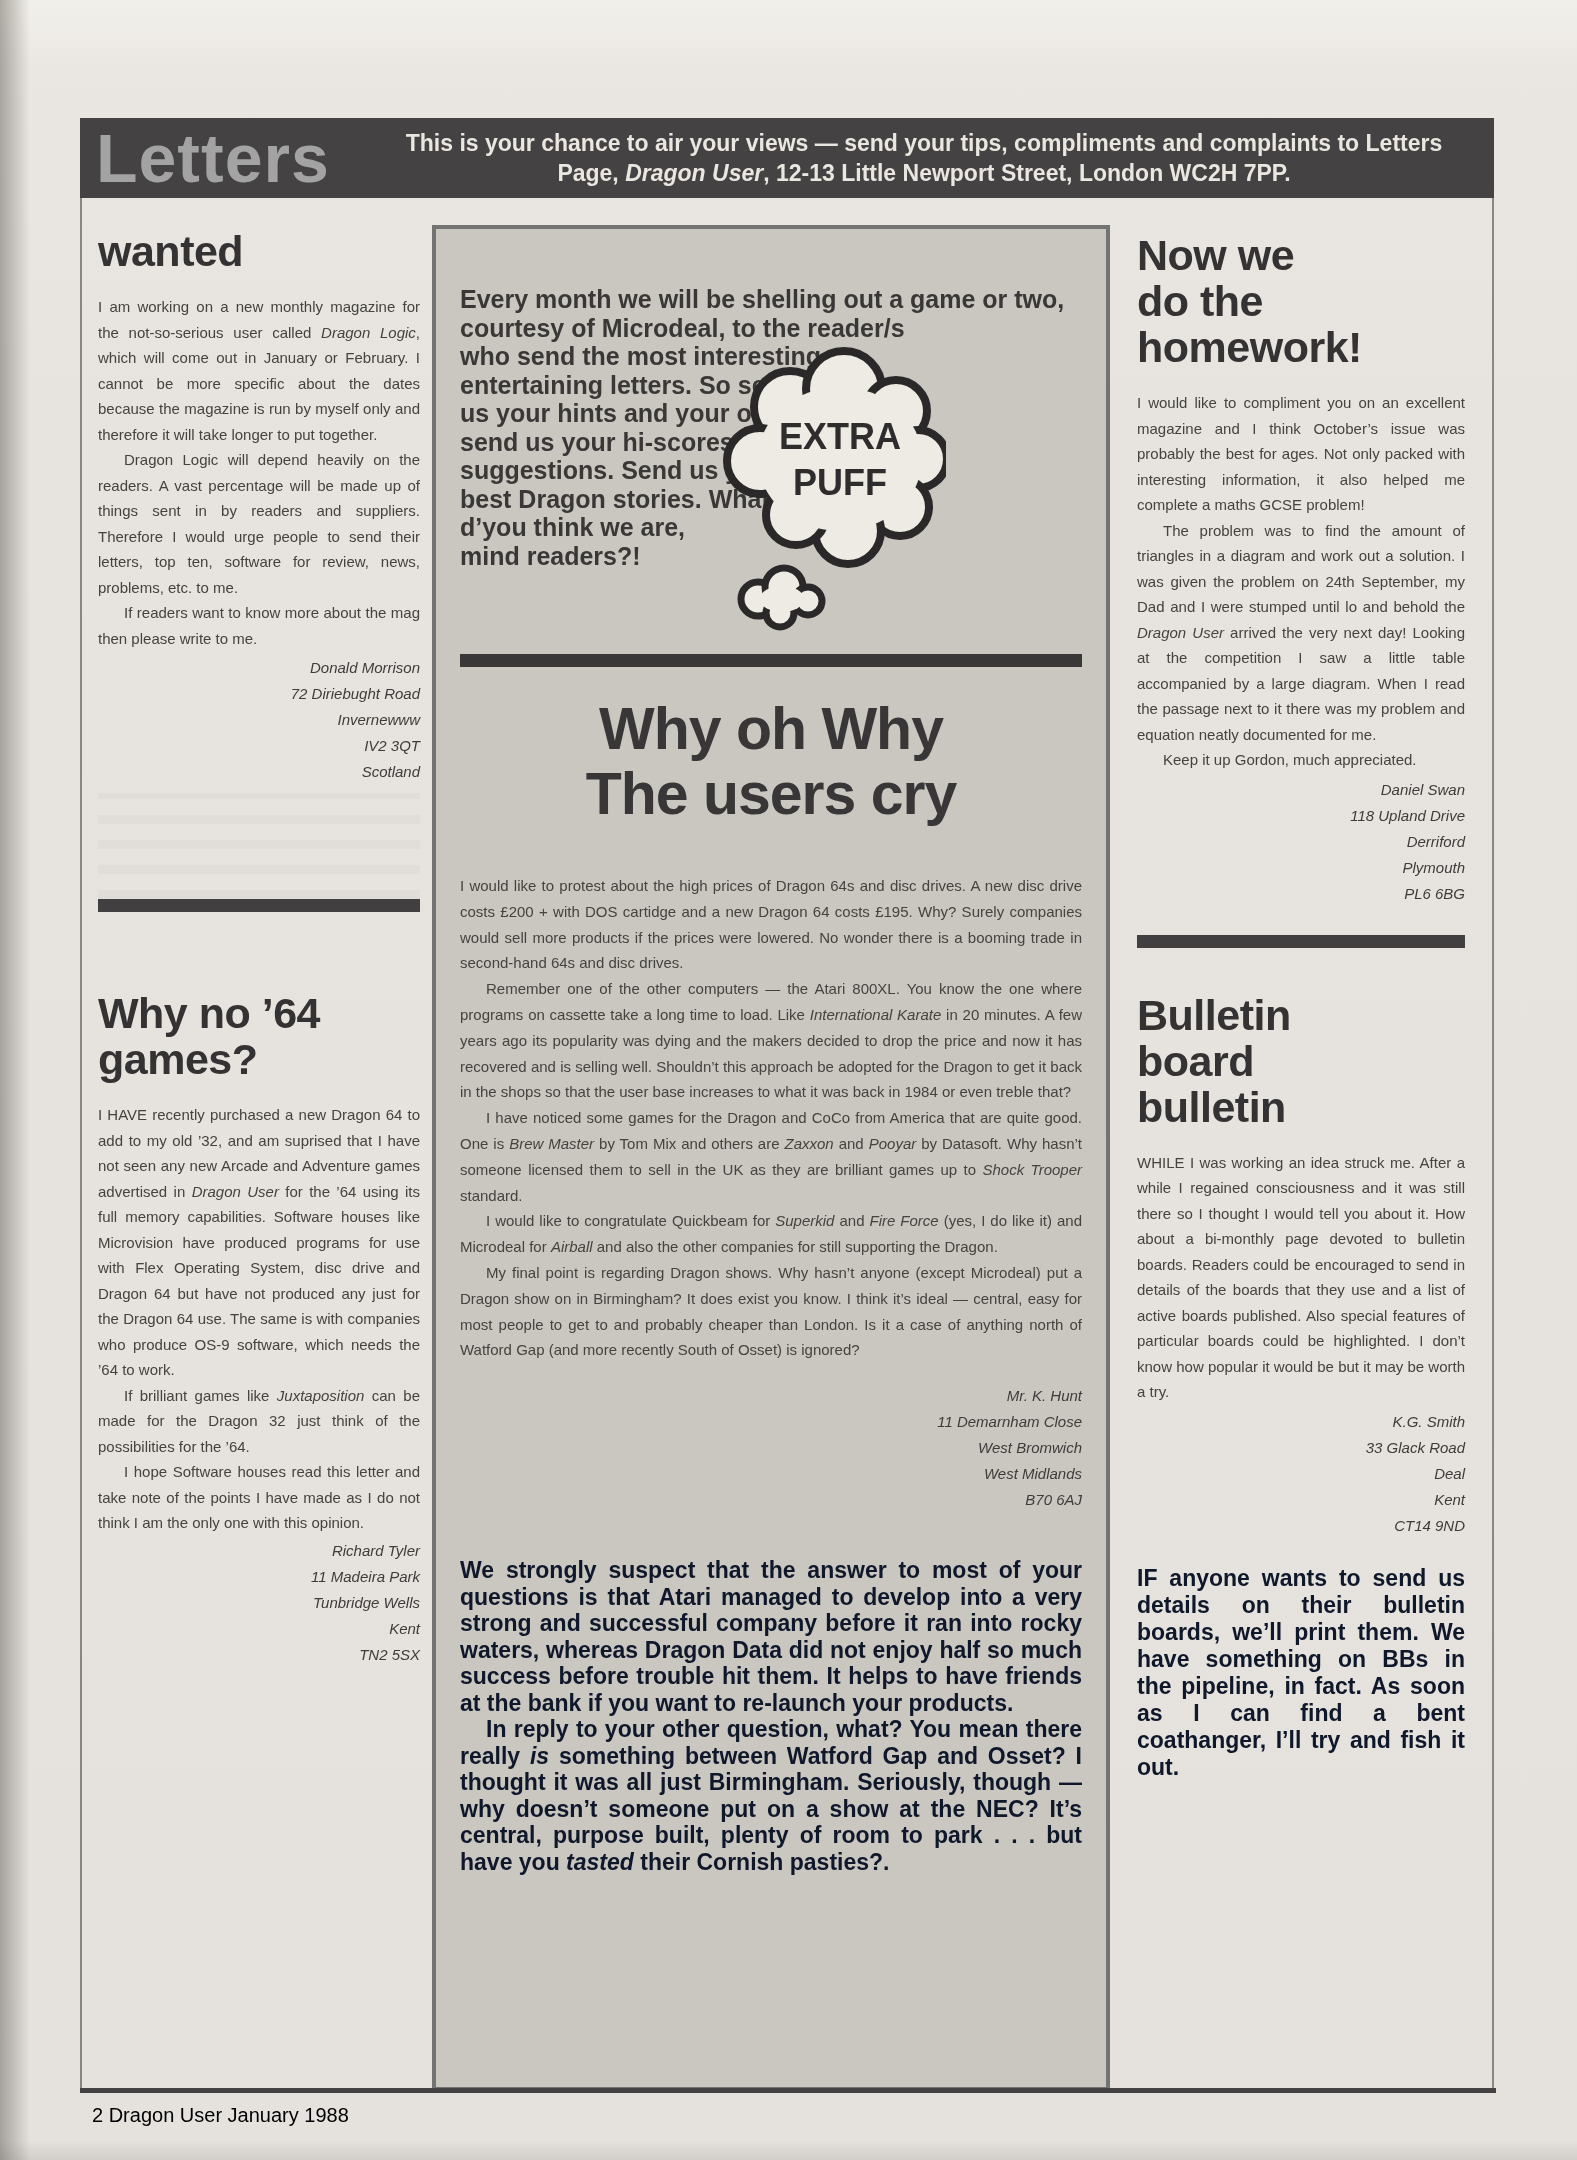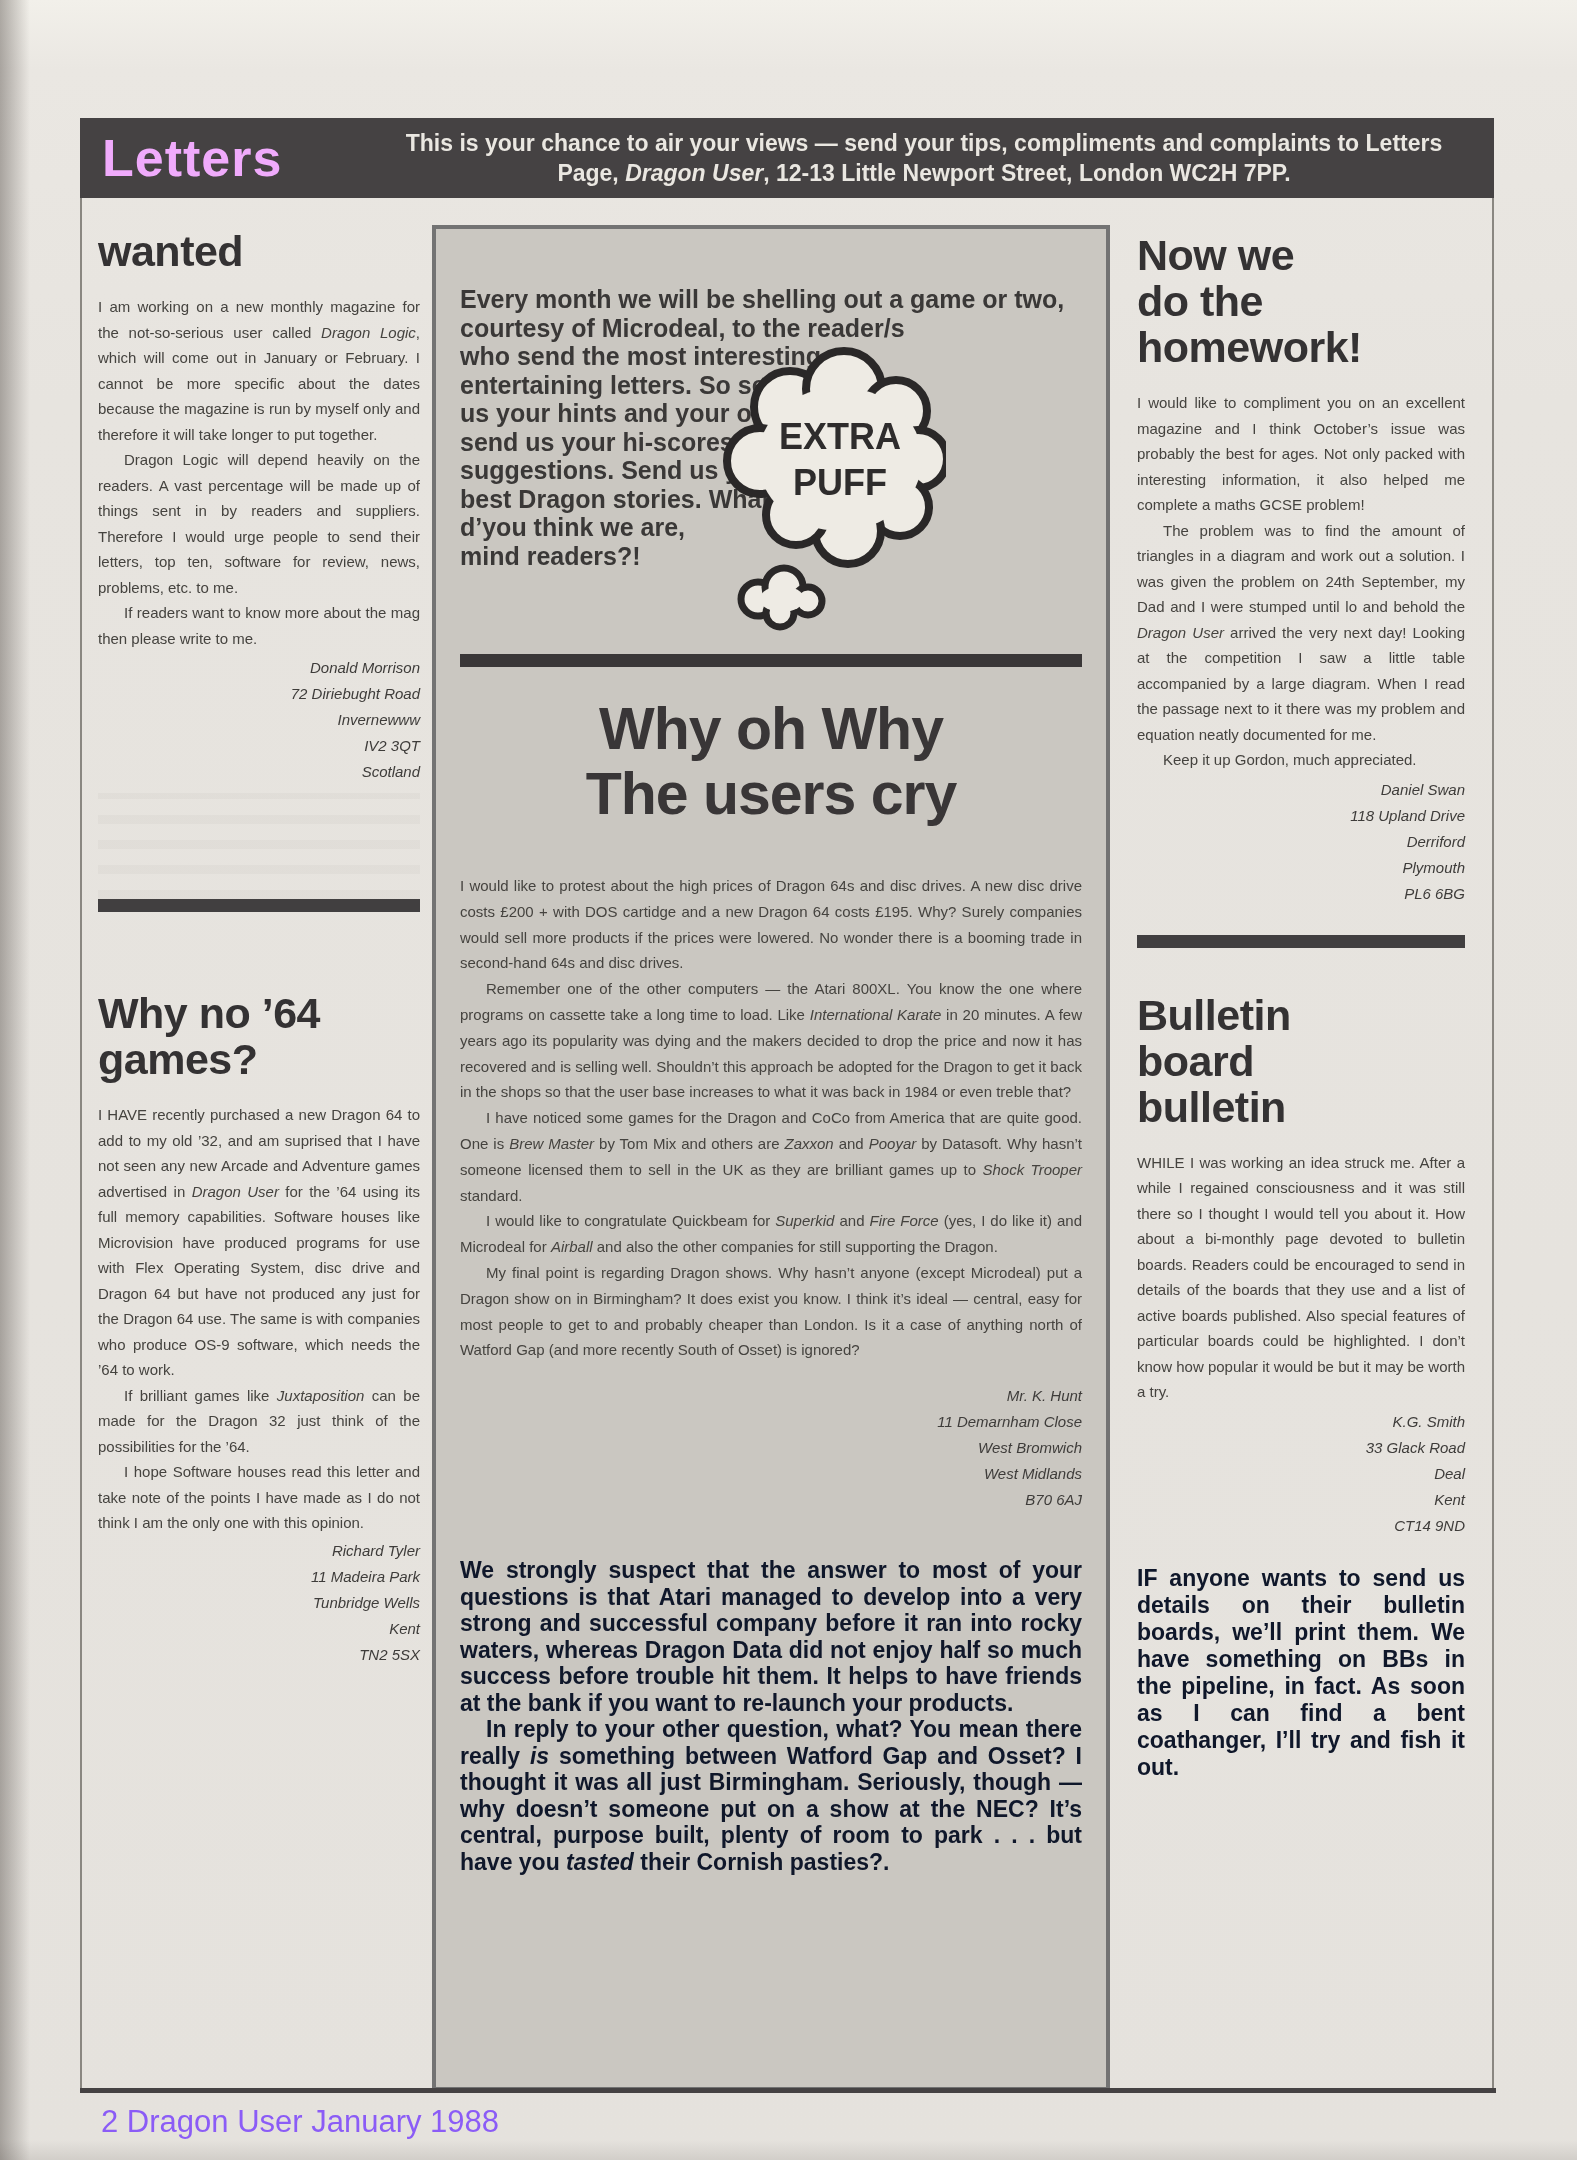--- a/index.html
+++ b/index.html
@@ -12,21 +12,21 @@
     overflow:hidden;
   }
   .scan-left { position:absolute; left:0; top:0; width:30px; height:100%;
     background:linear-gradient(90deg,rgba(70,63,58,.40),rgba(70,63,58,0)); }
   .scan-bottom { position:absolute; left:0; top:2140px; width:100%; height:20px;
     background:linear-gradient(180deg,rgba(70,63,58,0),rgba(70,63,58,.12)); }
 
   
   .masthead { position:absolute; left:80px; top:118px; width:1414px; height:80px;
     background:#454243; display:flex; align-items:center; }
-  .logo { font-size:52px; font-weight:bold; color:#f0abfc; padding-left:22px;
+  .logo { font-size:68px; font-weight:bold; color:#a3a3a3; padding-left:16px;
     letter-spacing:1px; width:308px; line-height:76px; }
   .intro { flex:1; text-align:center; color:#eae7e1; font-weight:bold;
     font-size:23px; line-height:30px; padding-right:34px; }
 
   
   .frame { position:absolute; left:80px; top:198px; width:1414px; height:1890px;
     border-left:2px solid #8a8781; border-right:2px solid #8a8781; }
 
   .col { position:absolute; }
   .col1 { left:98px; top:228px; width:322px; }
@@ -57,21 +57,21 @@
     text-align:justify; color:#0f172a; }
   .reply p + p { text-indent:26px; }
 
   
   .col3 .rule { margin-top:28px; }
   .col3 .h2b { margin-top:44px; }
   .col3 .reply { margin-top:26px; line-height:27px; }
 
   
   .footrule { position:absolute; left:80px; top:2088px; width:1416px; height:5px; background:#454243; }
-  .footer { position:absolute; left:101px; top:2104px; font-size:31px; color:#8b5cf6; }
+  .footer { position:absolute; left:92px; top:2104px; font-size:20px; color:#000000; }
 </style>
 </head>
 <body>
 
 <div class="scan-left"></div>
 <div class="scan-bottom"></div>
 
 <header class="masthead">
   <div class="logo">Letters</div>
   <div class="intro">

